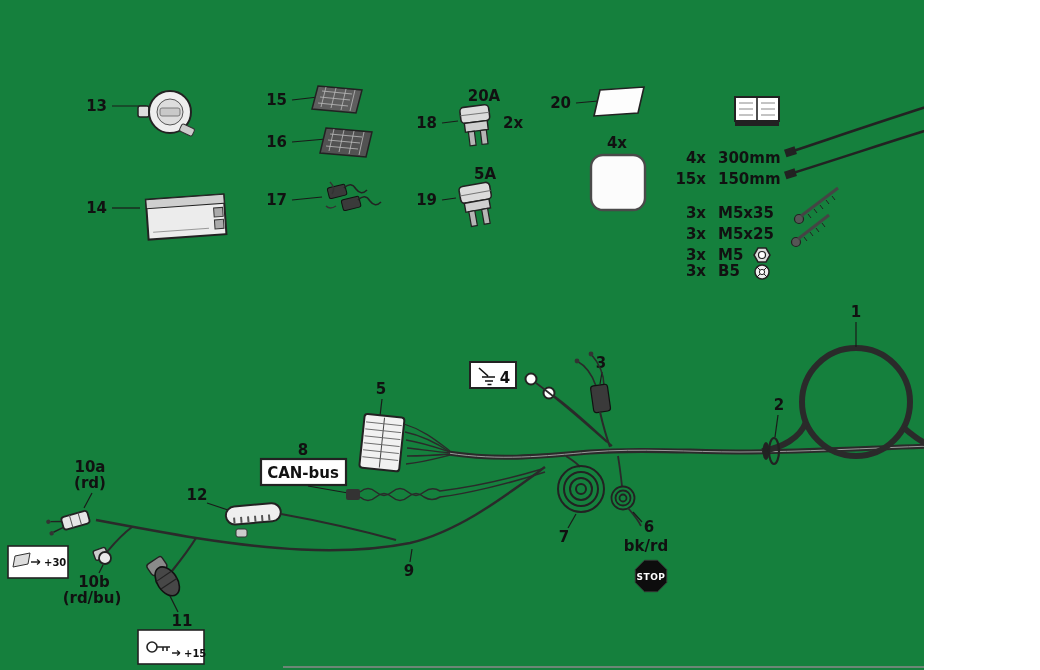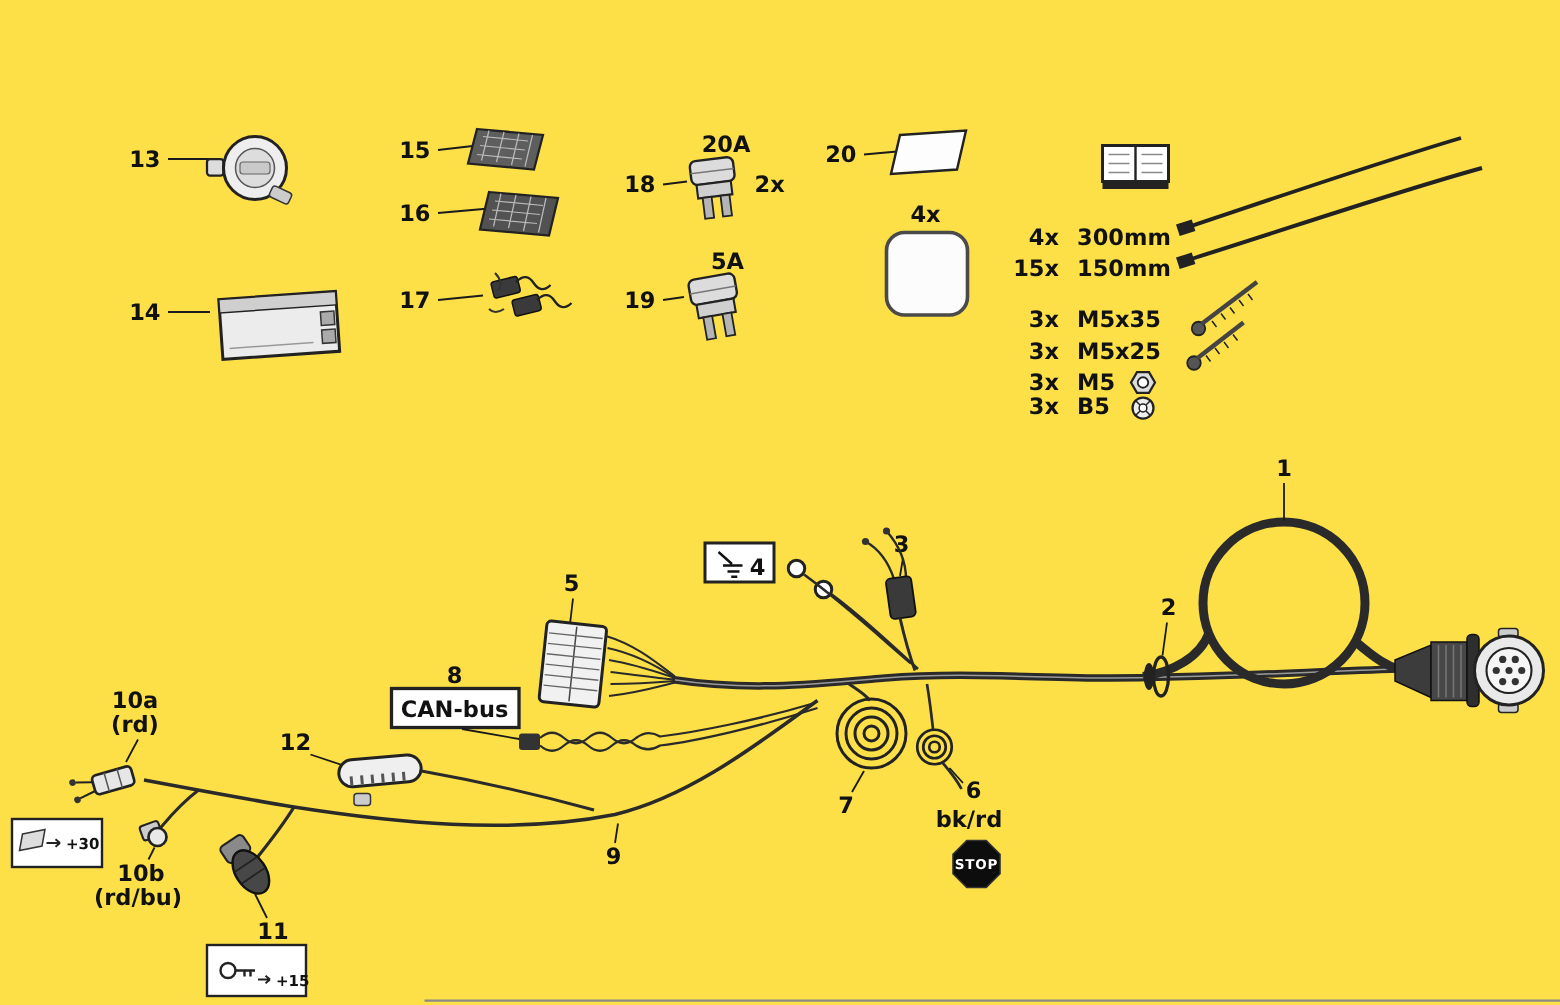--- a/index.html
+++ b/index.html
@@ -1,16 +1,16 @@
 <!DOCTYPE html>
 <html><head>
 <meta charset="utf-8">
 <style>
   html,body{margin:0;padding:0;background:#fff;}
-  .stage{position:relative;width:1040px;height:670px;background:#fde047;overflow:hidden;}
+  .stage{position:relative;width:924px;height:670px;background:#15803d;overflow:hidden;}
   svg{position:absolute;left:0;top:0;}
   svg text{font-family:"DejaVu Sans","Liberation Sans",sans-serif;font-weight:bold;fill:#111;font-size:15px;}
   svg text.sm{font-size:10px;}
   svg text.stop{font-size:9px;fill:#fff;letter-spacing:.5px;}
   .ln{stroke:#1a1a1a;stroke-width:1.2;fill:none;}
   .wire{stroke:#2a2a2a;fill:none;}
 </style>
 </head>
 <body>
 

